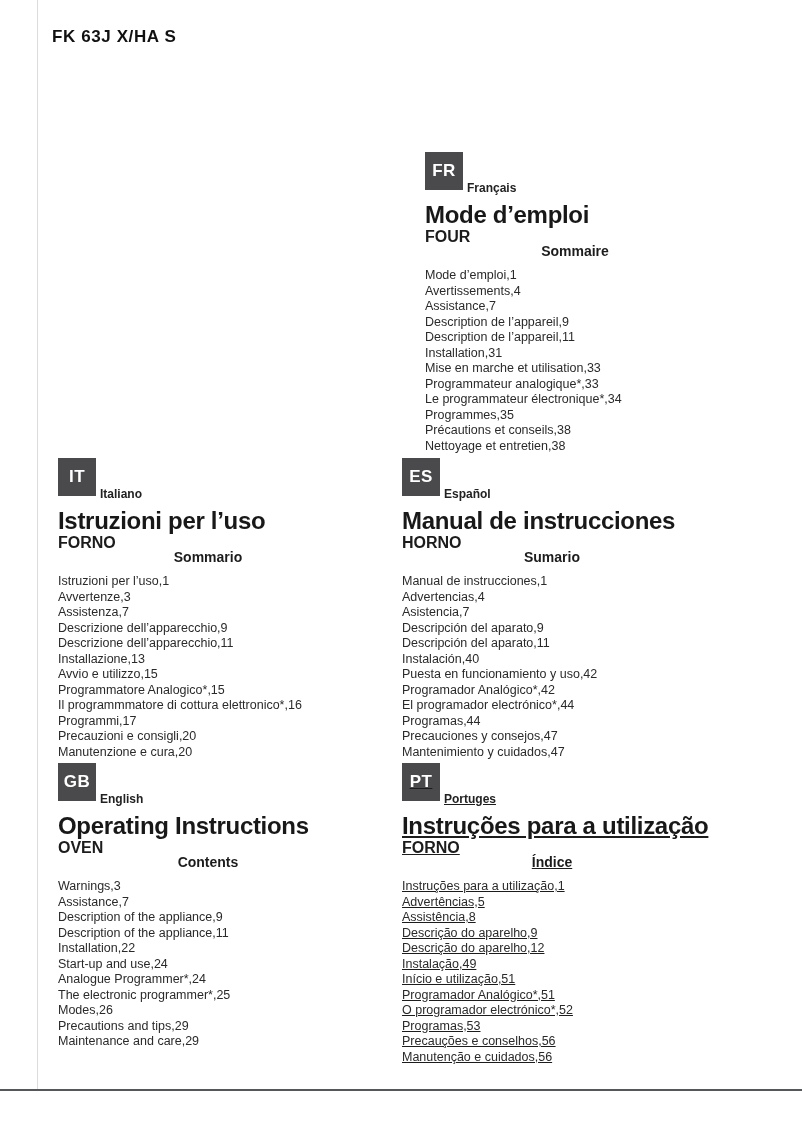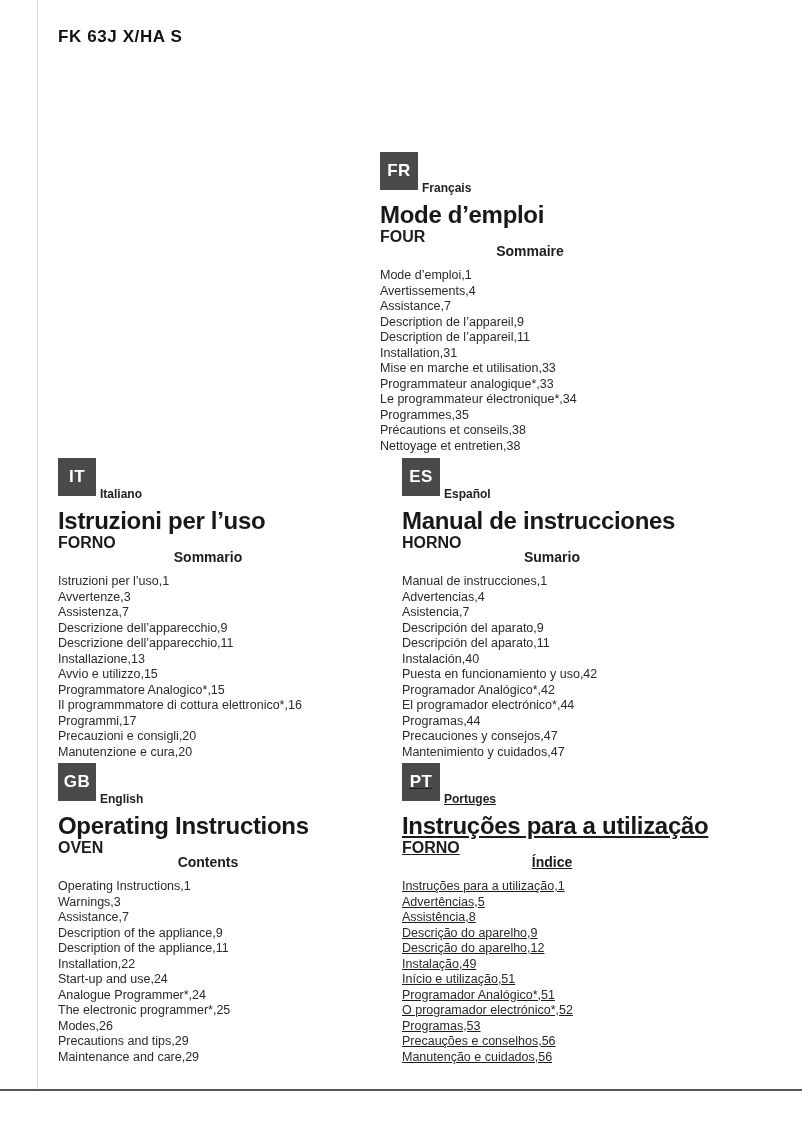--- a/index.html
+++ b/index.html
@@ -5,33 +5,33 @@
   html,body { margin:0; padding:0; background:#ffffff; }
   .page {
     position:relative;
     width:802px; height:1134px;
     background:#ffffff;
     font-family:"Liberation Sans", sans-serif;
     color:#1c1c1c;
     overflow:hidden;
   }
   .doc-title {
-    position:absolute; left:58px; top:27px;
+    position:absolute; left:52px; top:27px;
     font-size:17px; font-weight:bold; letter-spacing:0.6px; color:#111;
   }
   .left-rule {
     position:absolute; left:37px; top:0; width:1px; height:1090px;
     background:#dcdcdc;
   }
   .bottom-rule {
     position:absolute; left:0; top:1089px; width:802px; height:2px;
     background:#55585a;
   }
   .section { position:absolute; width:336px; }
-  .sec-fr { left:380px; top:152px; }
+  .sec-fr { left:425px; top:152px; }
   .sec-it { left:58px;  top:458px; }
   .sec-es { left:402px; top:458px; }
   .sec-gb { left:58px;  top:763px; }
   .sec-pt { left:402px; top:763px;text-decoration:underline; }
   .badge-row { display:flex; align-items:flex-end; height:38px; }
   .badge {
     width:38px; height:38px; background:#4a4a4c; color:#ffffff;
     font-weight:bold; font-size:17px; letter-spacing:0.5px;
     display:flex; align-items:center; justify-content:center;
     flex:0 0 auto;
@@ -137,21 +137,20 @@
 
   <div class="section sec-gb">
     <div class="badge-row">
       <div class="badge">GB</div>
       <div class="language">English</div>
     </div>
     <div class="section-title">Operating Instructions</div>
     <div class="appliance">OVEN</div>
     <div class="toc-heading">Contents</div>
     <ul class="toc-list">
-        <li>Operating Instructions,1</li>
         <li>Warnings,3</li>
         <li>Assistance,7</li>
         <li>Description of the appliance,9</li>
         <li>Description of the appliance,11</li>
         <li>Installation,22</li>
         <li>Start-up and use,24</li>
         <li>Analogue Programmer*,24</li>
         <li>The electronic programmer*,25</li>
         <li>Modes,26</li>
         <li>Precautions and tips,29</li>

